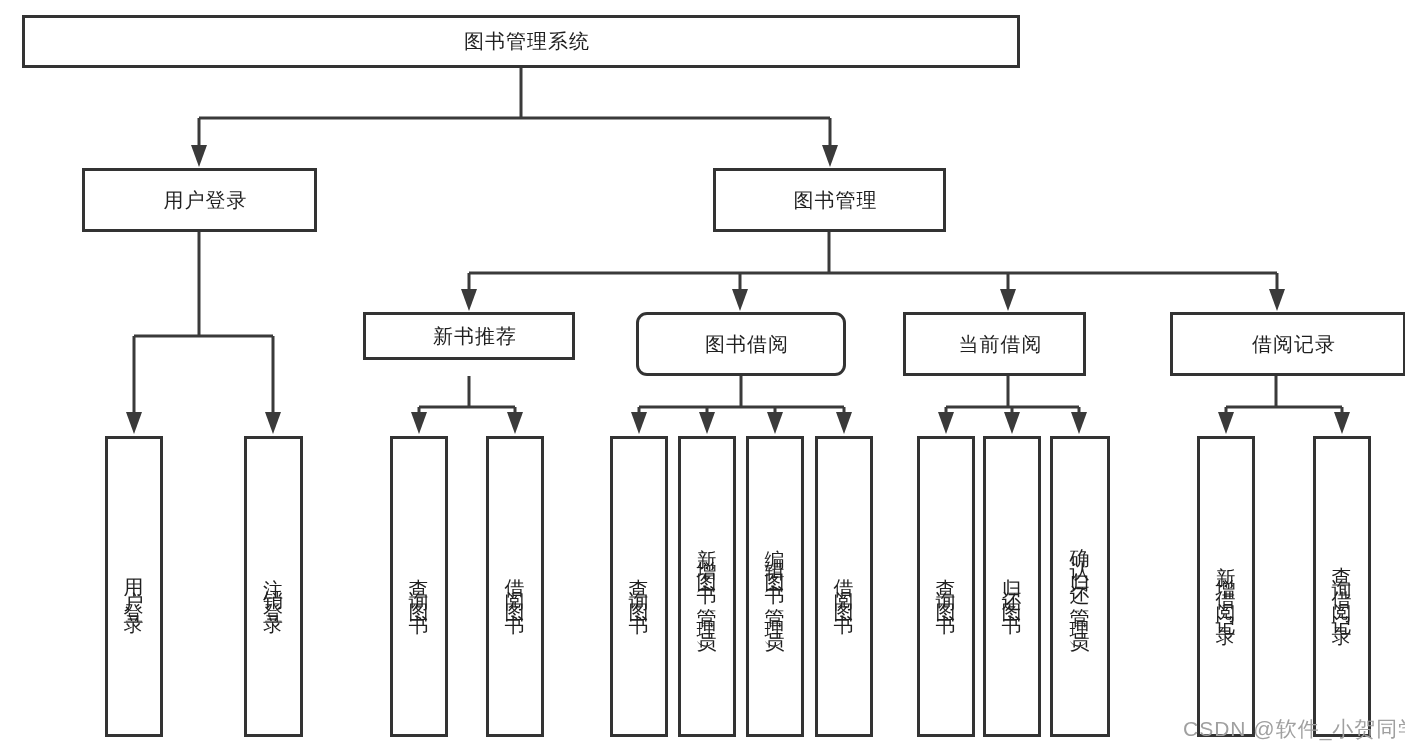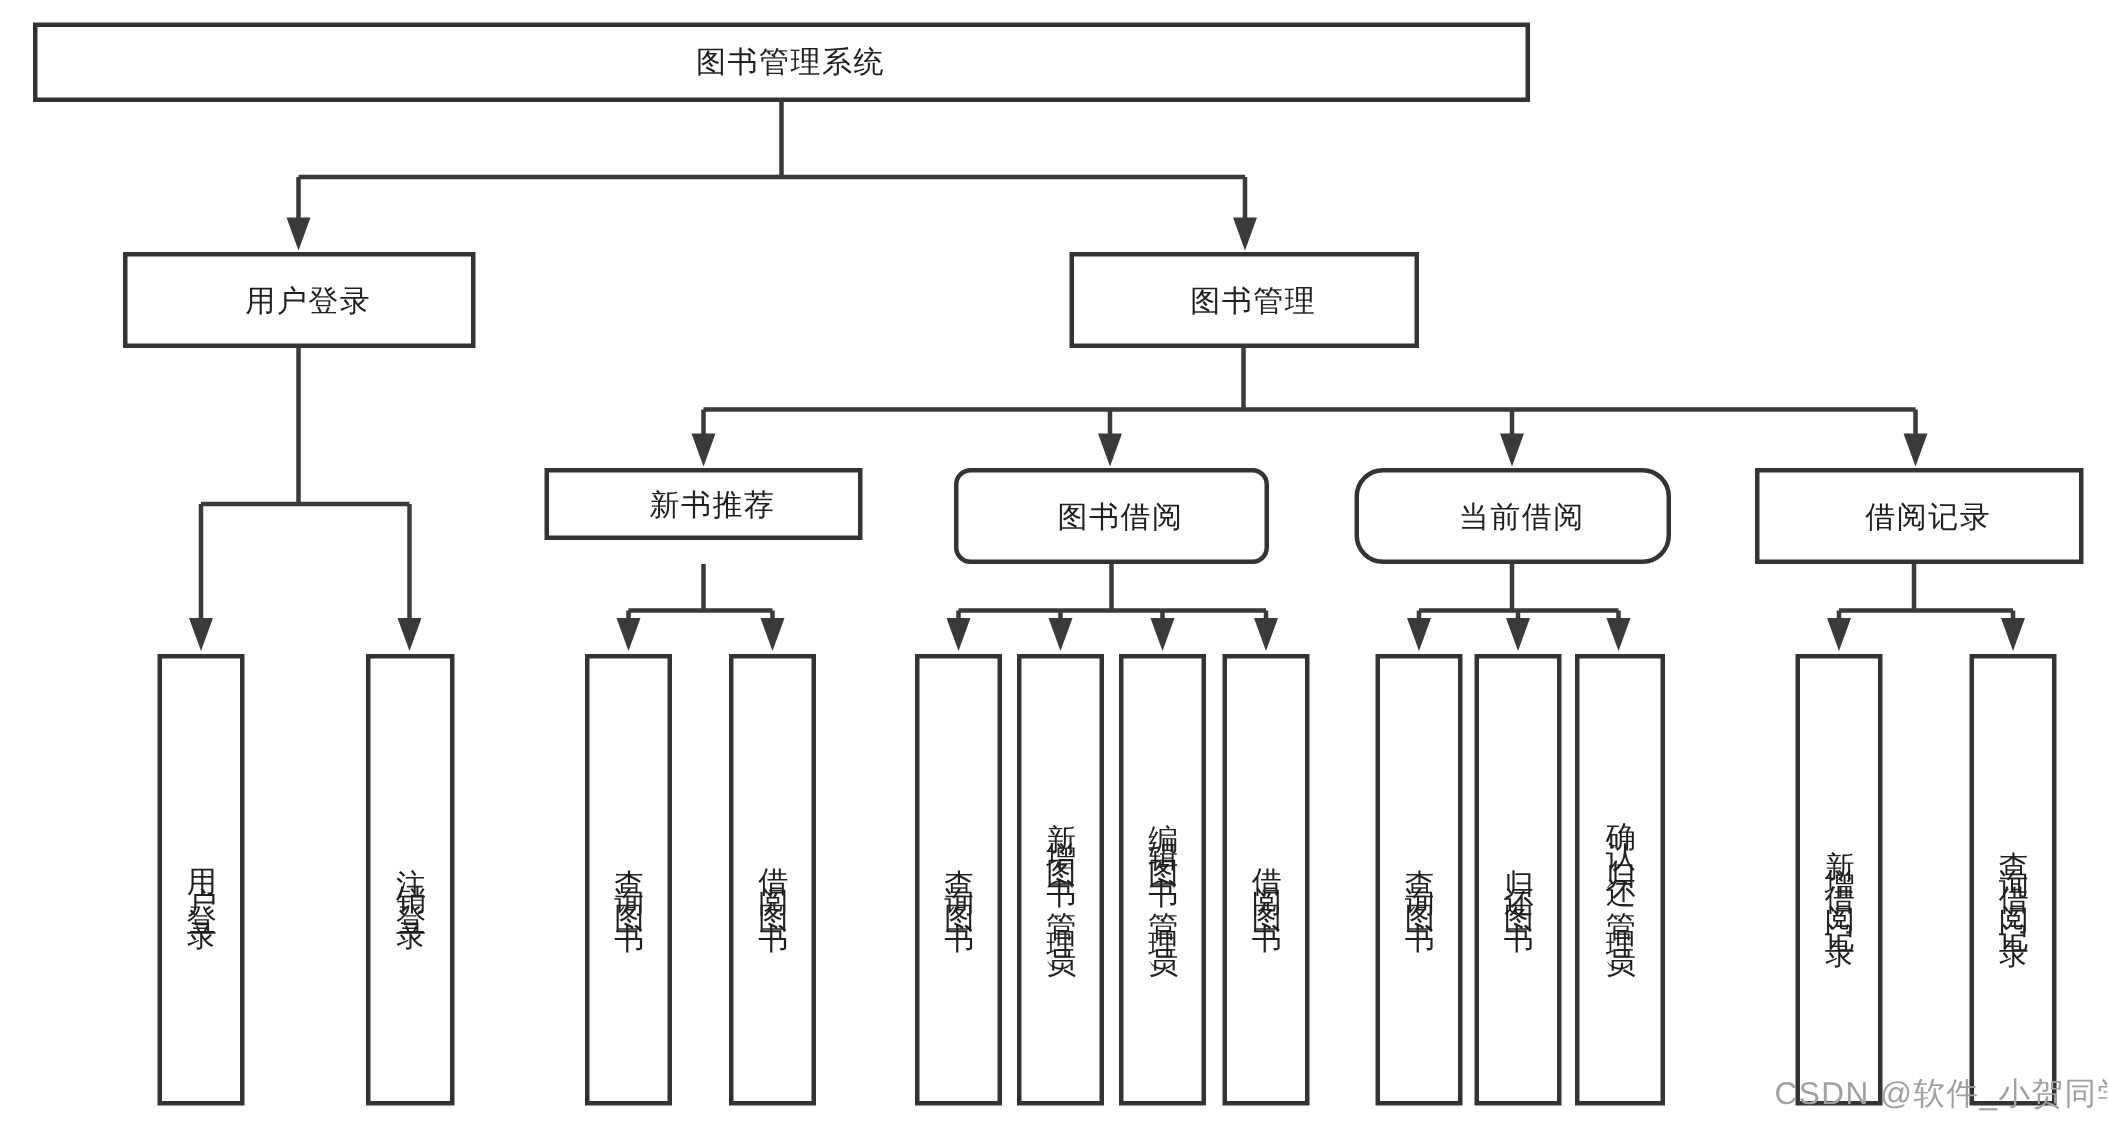--- a/index.html
+++ b/index.html
@@ -113,24 +113,24 @@
   <div class="node" style="left:713px;top:168px;width:233px;height:64px;">
     <span>图书管理</span>
   </div>
 
   <div class="node" style="left:363px;top:312px;width:212px;height:48px;">
     <span>新书推荐</span>
   </div>
   <div class="node" style="left:636px;top:312px;width:210px;height:64px;border-radius:11px;">
     <span>图书借阅</span>
   </div>
-  <div class="node" style="left:903px;top:312px;width:211px;height:64px;border-radius:19px;">
+  <div class="node" style="left:903px;top:312px;width:183px;height:64px;">
     <span>当前借阅</span>
   </div>
-  <div class="node" style="left:1170px;top:312px;width:219px;height:64px;">
+  <div class="node" style="left:1170px;top:312px;width:236px;height:64px;">
     <span>借阅记录</span>
   </div>
 
   <div class="vnode" style="left:105px;">
     <span class="vtext">用户登录</span>
   </div>
   <div class="vnode" style="left:244px;width:59px;">
     <span class="vtext">注销登录</span>
   </div>
 

